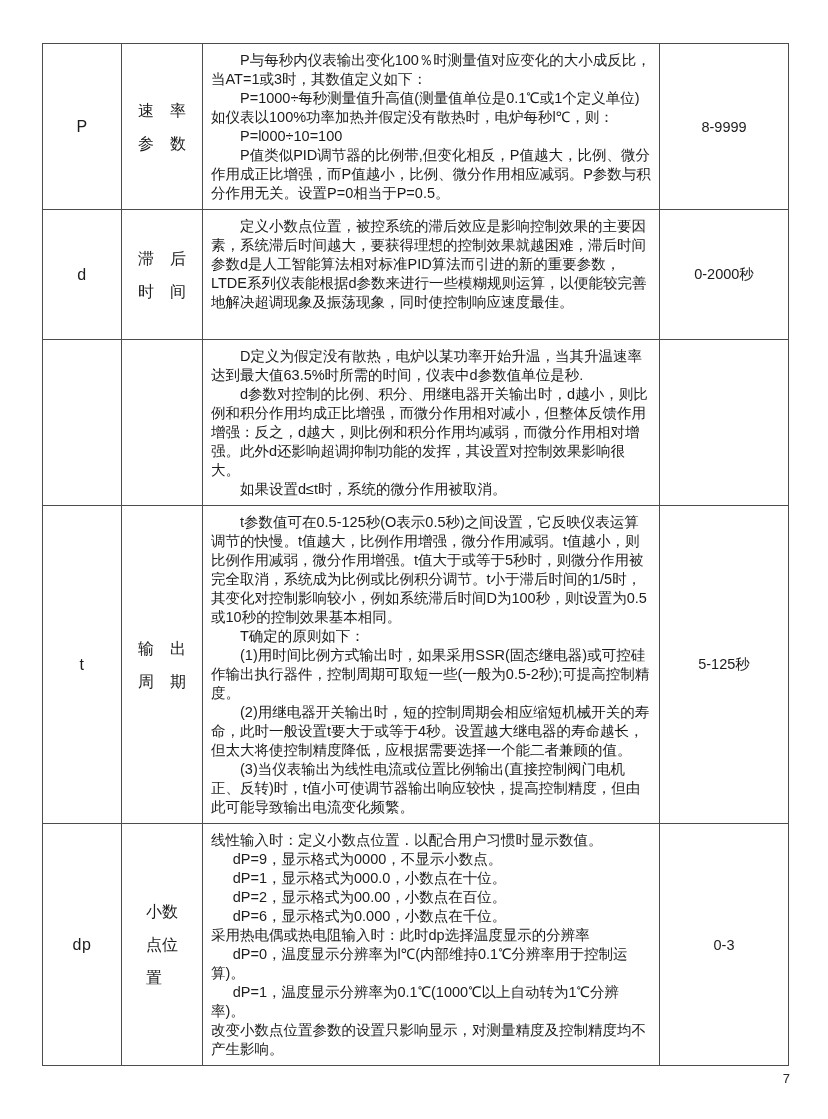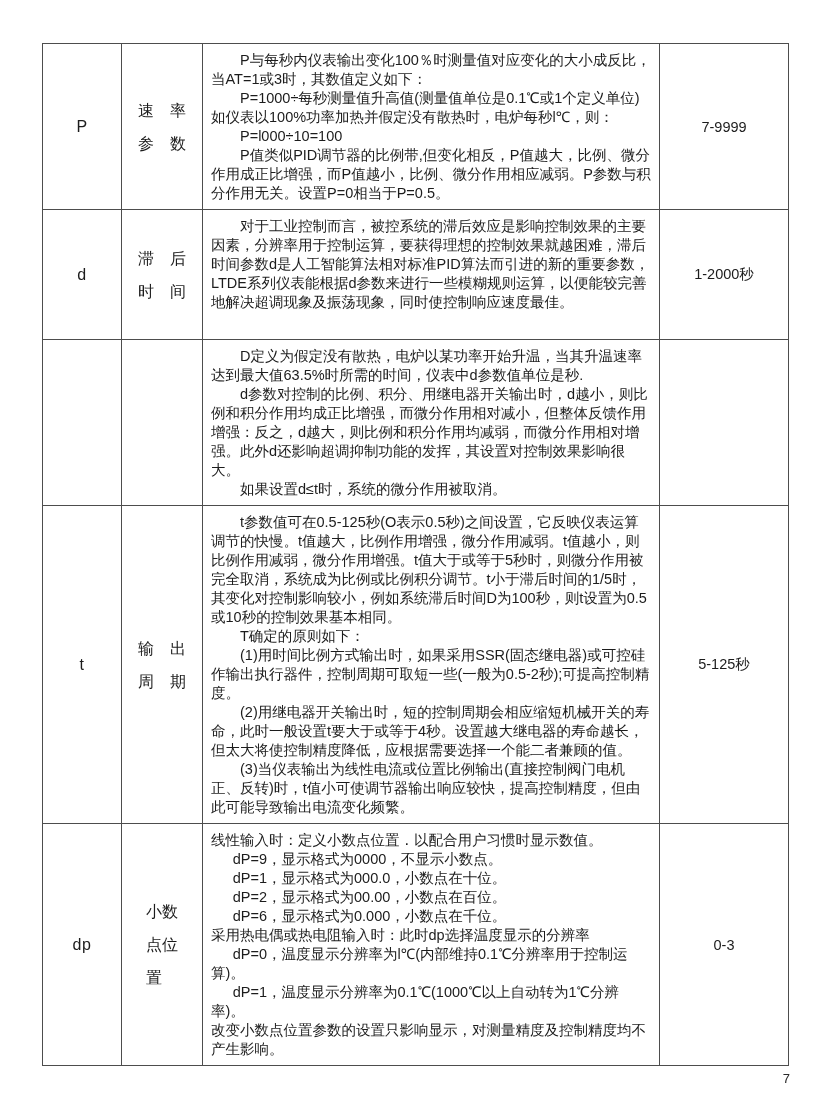--- a/index.html
+++ b/index.html
@@ -93,31 +93,31 @@
     <td class="cell-symbol">P</td>
     <td class="cell-name">
       <span class="name-block"><div class="name-line">速　率</div><div class="name-line">参　数</div></span>
     </td>
     <td class="cell-desc">
             <p class="para indent">P与每秒内仪表输出变化100％时测量值对应变化的大小成反比，当AT=1或3时，其数值定义如下：</p>
             <p class="para indent">P=1000÷每秒测量值升高值(测量值单位是0.1℃或1个定义单位)如仪表以100%功率加热并假定没有散热时，电炉每秒l℃，则：</p>
             <p class="para indent">P=l000÷10=100</p>
             <p class="para indent">P值类似PID调节器的比例带,但变化相反，P值越大，比例、微分作用成正比增强，而P值越小，比例、微分作用相应减弱。P参数与积分作用无关。设置P=0相当于P=0.5。</p>
           </td>
-    <td class="cell-range">7-9999</td>
+    <td class="cell-range">8-9999</td>
   </tr>
         <tr>
     <td class="cell-symbol">d</td>
     <td class="cell-name">
       <span class="name-block"><div class="name-line">滞　后</div><div class="name-line">时　间</div></span>
     </td>
     <td class="cell-desc">
-            <p class="para indent">对于工业控制而言，被控系统的滞后效应是影响控制效果的主要因素，分辨率用于控制运算，要获得理想的控制效果就越困难，滞后时间参数d是人工智能算法相对标准PID算法而引进的新的重要参数，LTDE系列仪表能根据d参数来进行一些模糊规则运算，以便能较完善地解决超调现象及振荡现象，同时使控制响应速度最佳。</p>
+            <p class="para indent">定义小数点位置，被控系统的滞后效应是影响控制效果的主要因素，系统滞后时间越大，要获得理想的控制效果就越困难，滞后时间参数d是人工智能算法相对标准PID算法而引进的新的重要参数，LTDE系列仪表能根据d参数来进行一些模糊规则运算，以便能较完善地解决超调现象及振荡现象，同时使控制响应速度最佳。</p>
           </td>
-    <td class="cell-range">1-2000秒</td>
+    <td class="cell-range">0-2000秒</td>
   </tr>
         <tr>
     <td class="cell-symbol"></td>
     <td class="cell-name">
       <span class="name-block"></span>
     </td>
     <td class="cell-desc">
             <p class="para indent">D定义为假定没有散热，电炉以某功率开始升温，当其升温速率达到最大值63.5%时所需的时间，仪表中d参数值单位是秒.</p>
             <p class="para indent">d参数对控制的比例、积分、用继电器开关输出时，d越小，则比例和积分作用均成正比增强，而微分作用相对减小，但整体反馈作用增强：反之，d越大，则比例和积分作用均减弱，而微分作用相对增强。此外d还影响超调抑制功能的发挥，其设置对控制效果影响很大。</p>
             <p class="para indent">如果设置d≤t时，系统的微分作用被取消。</p>

